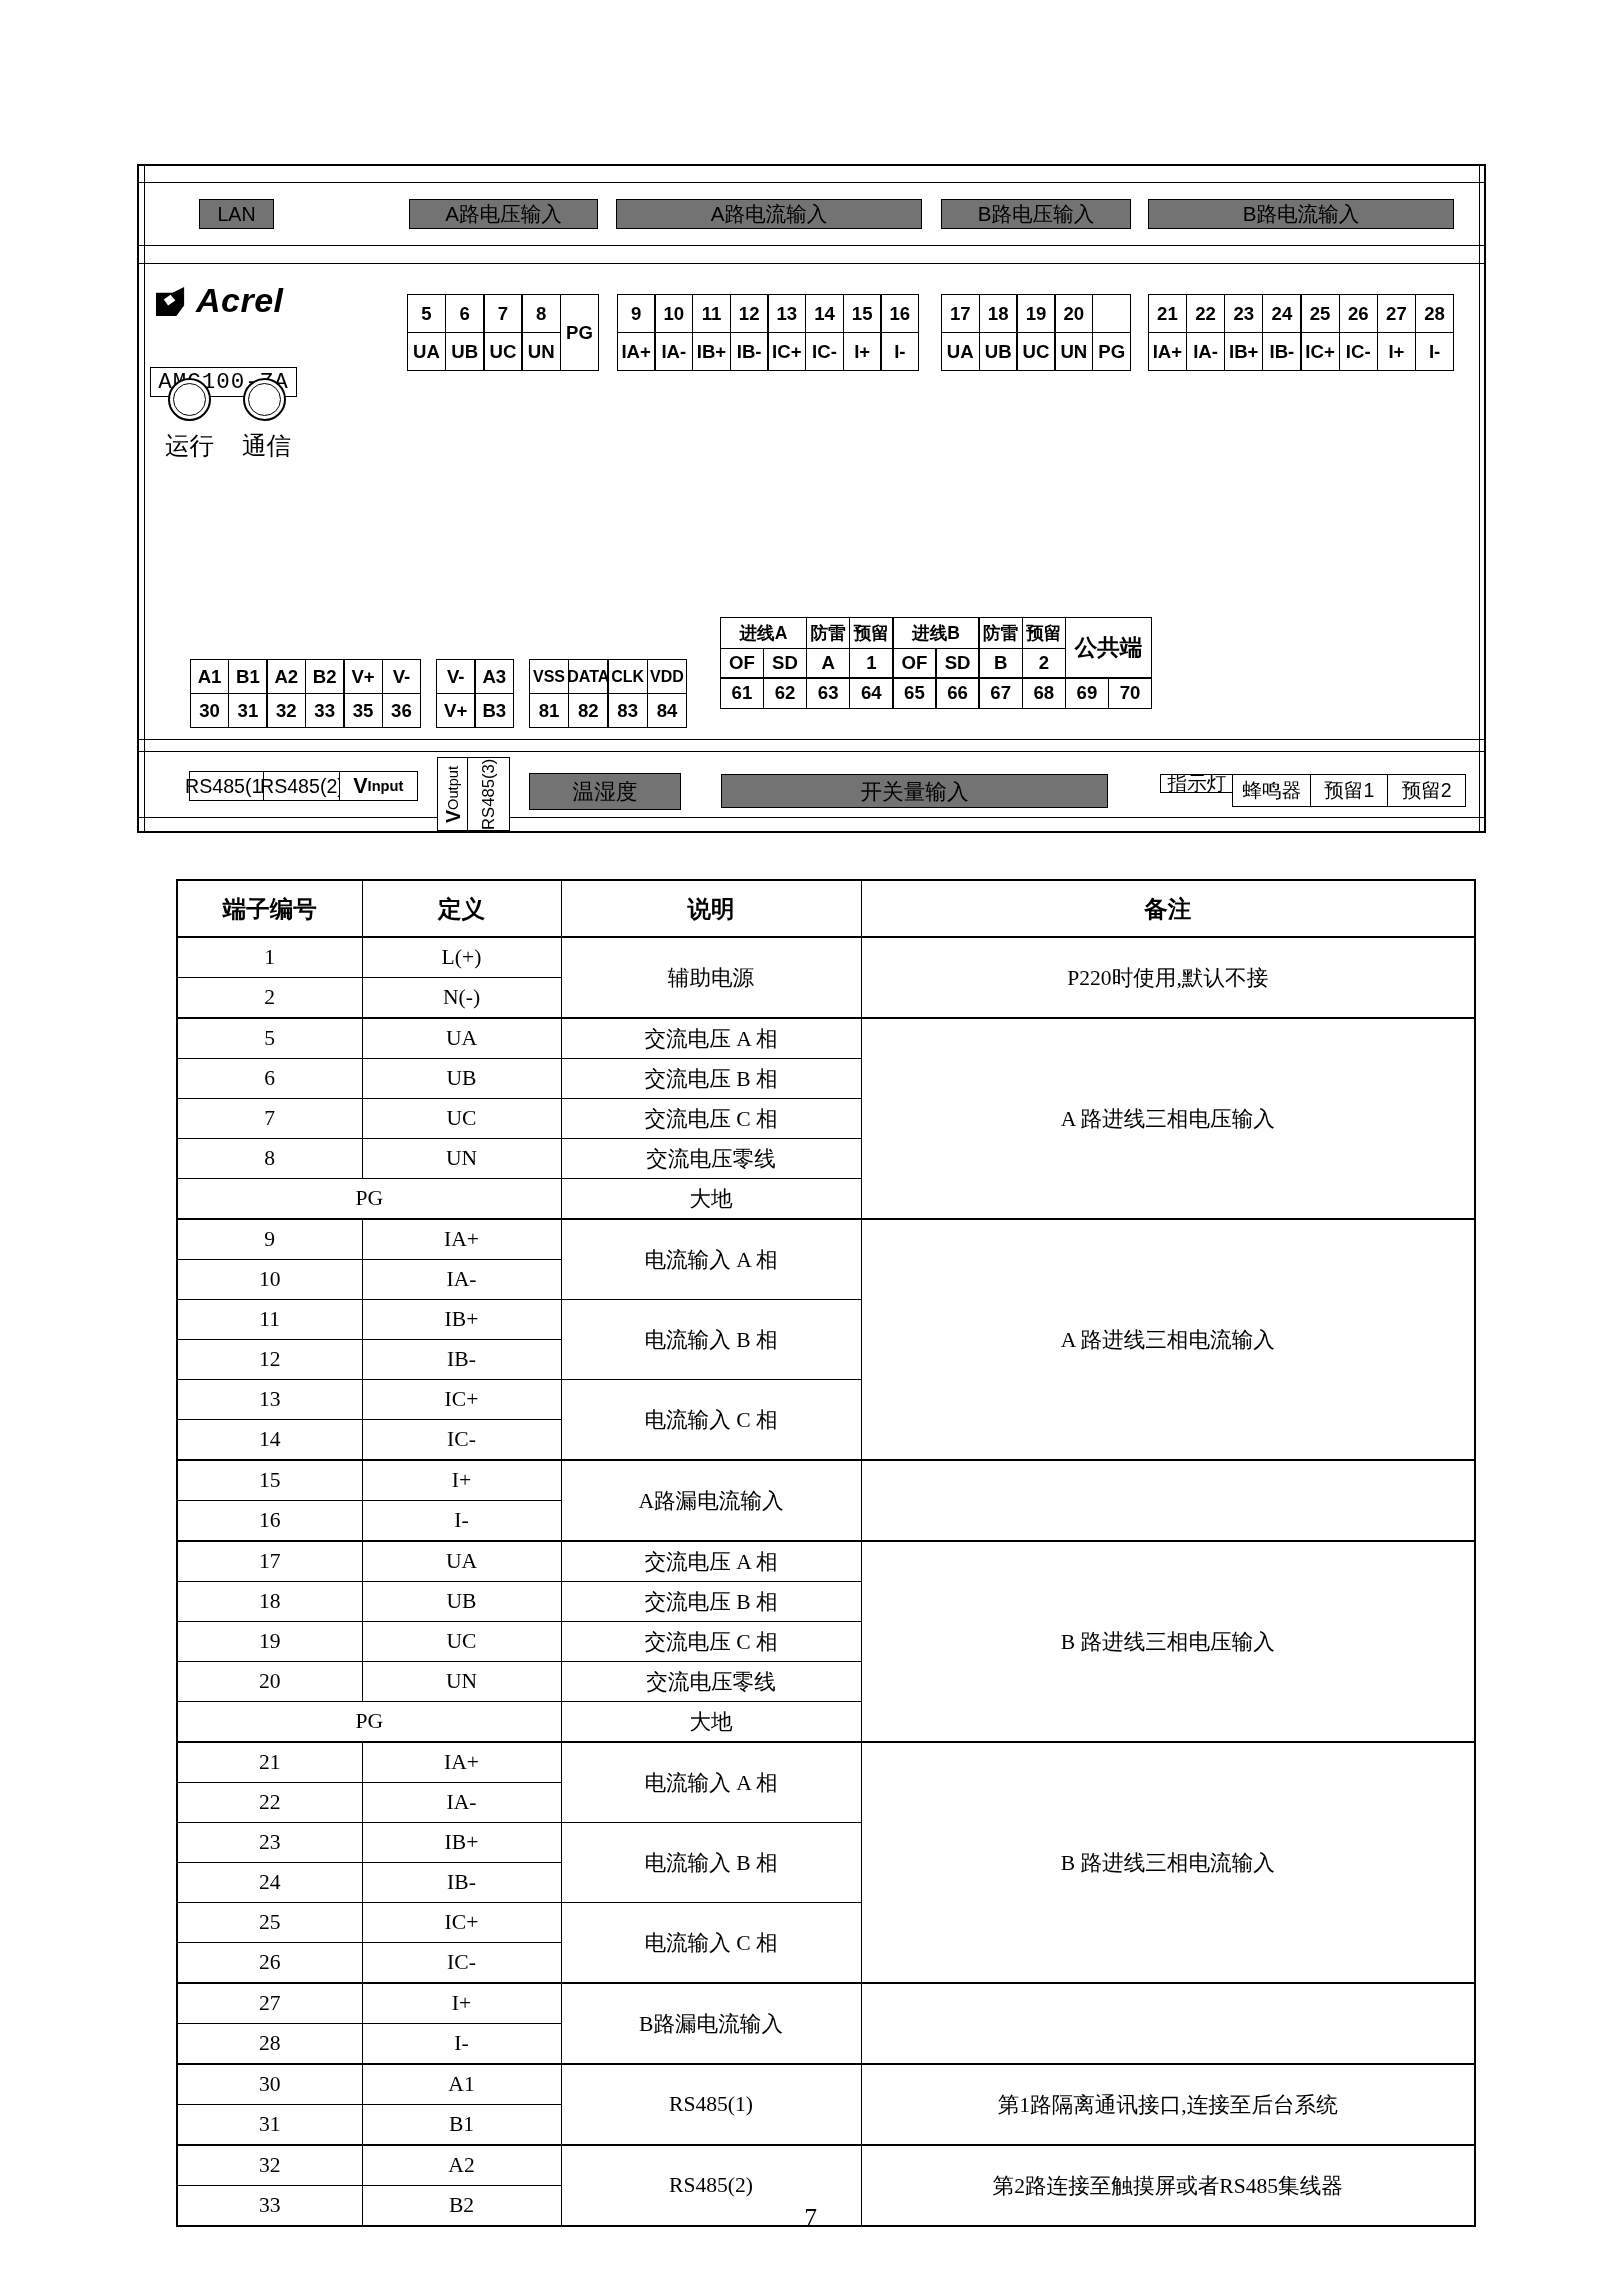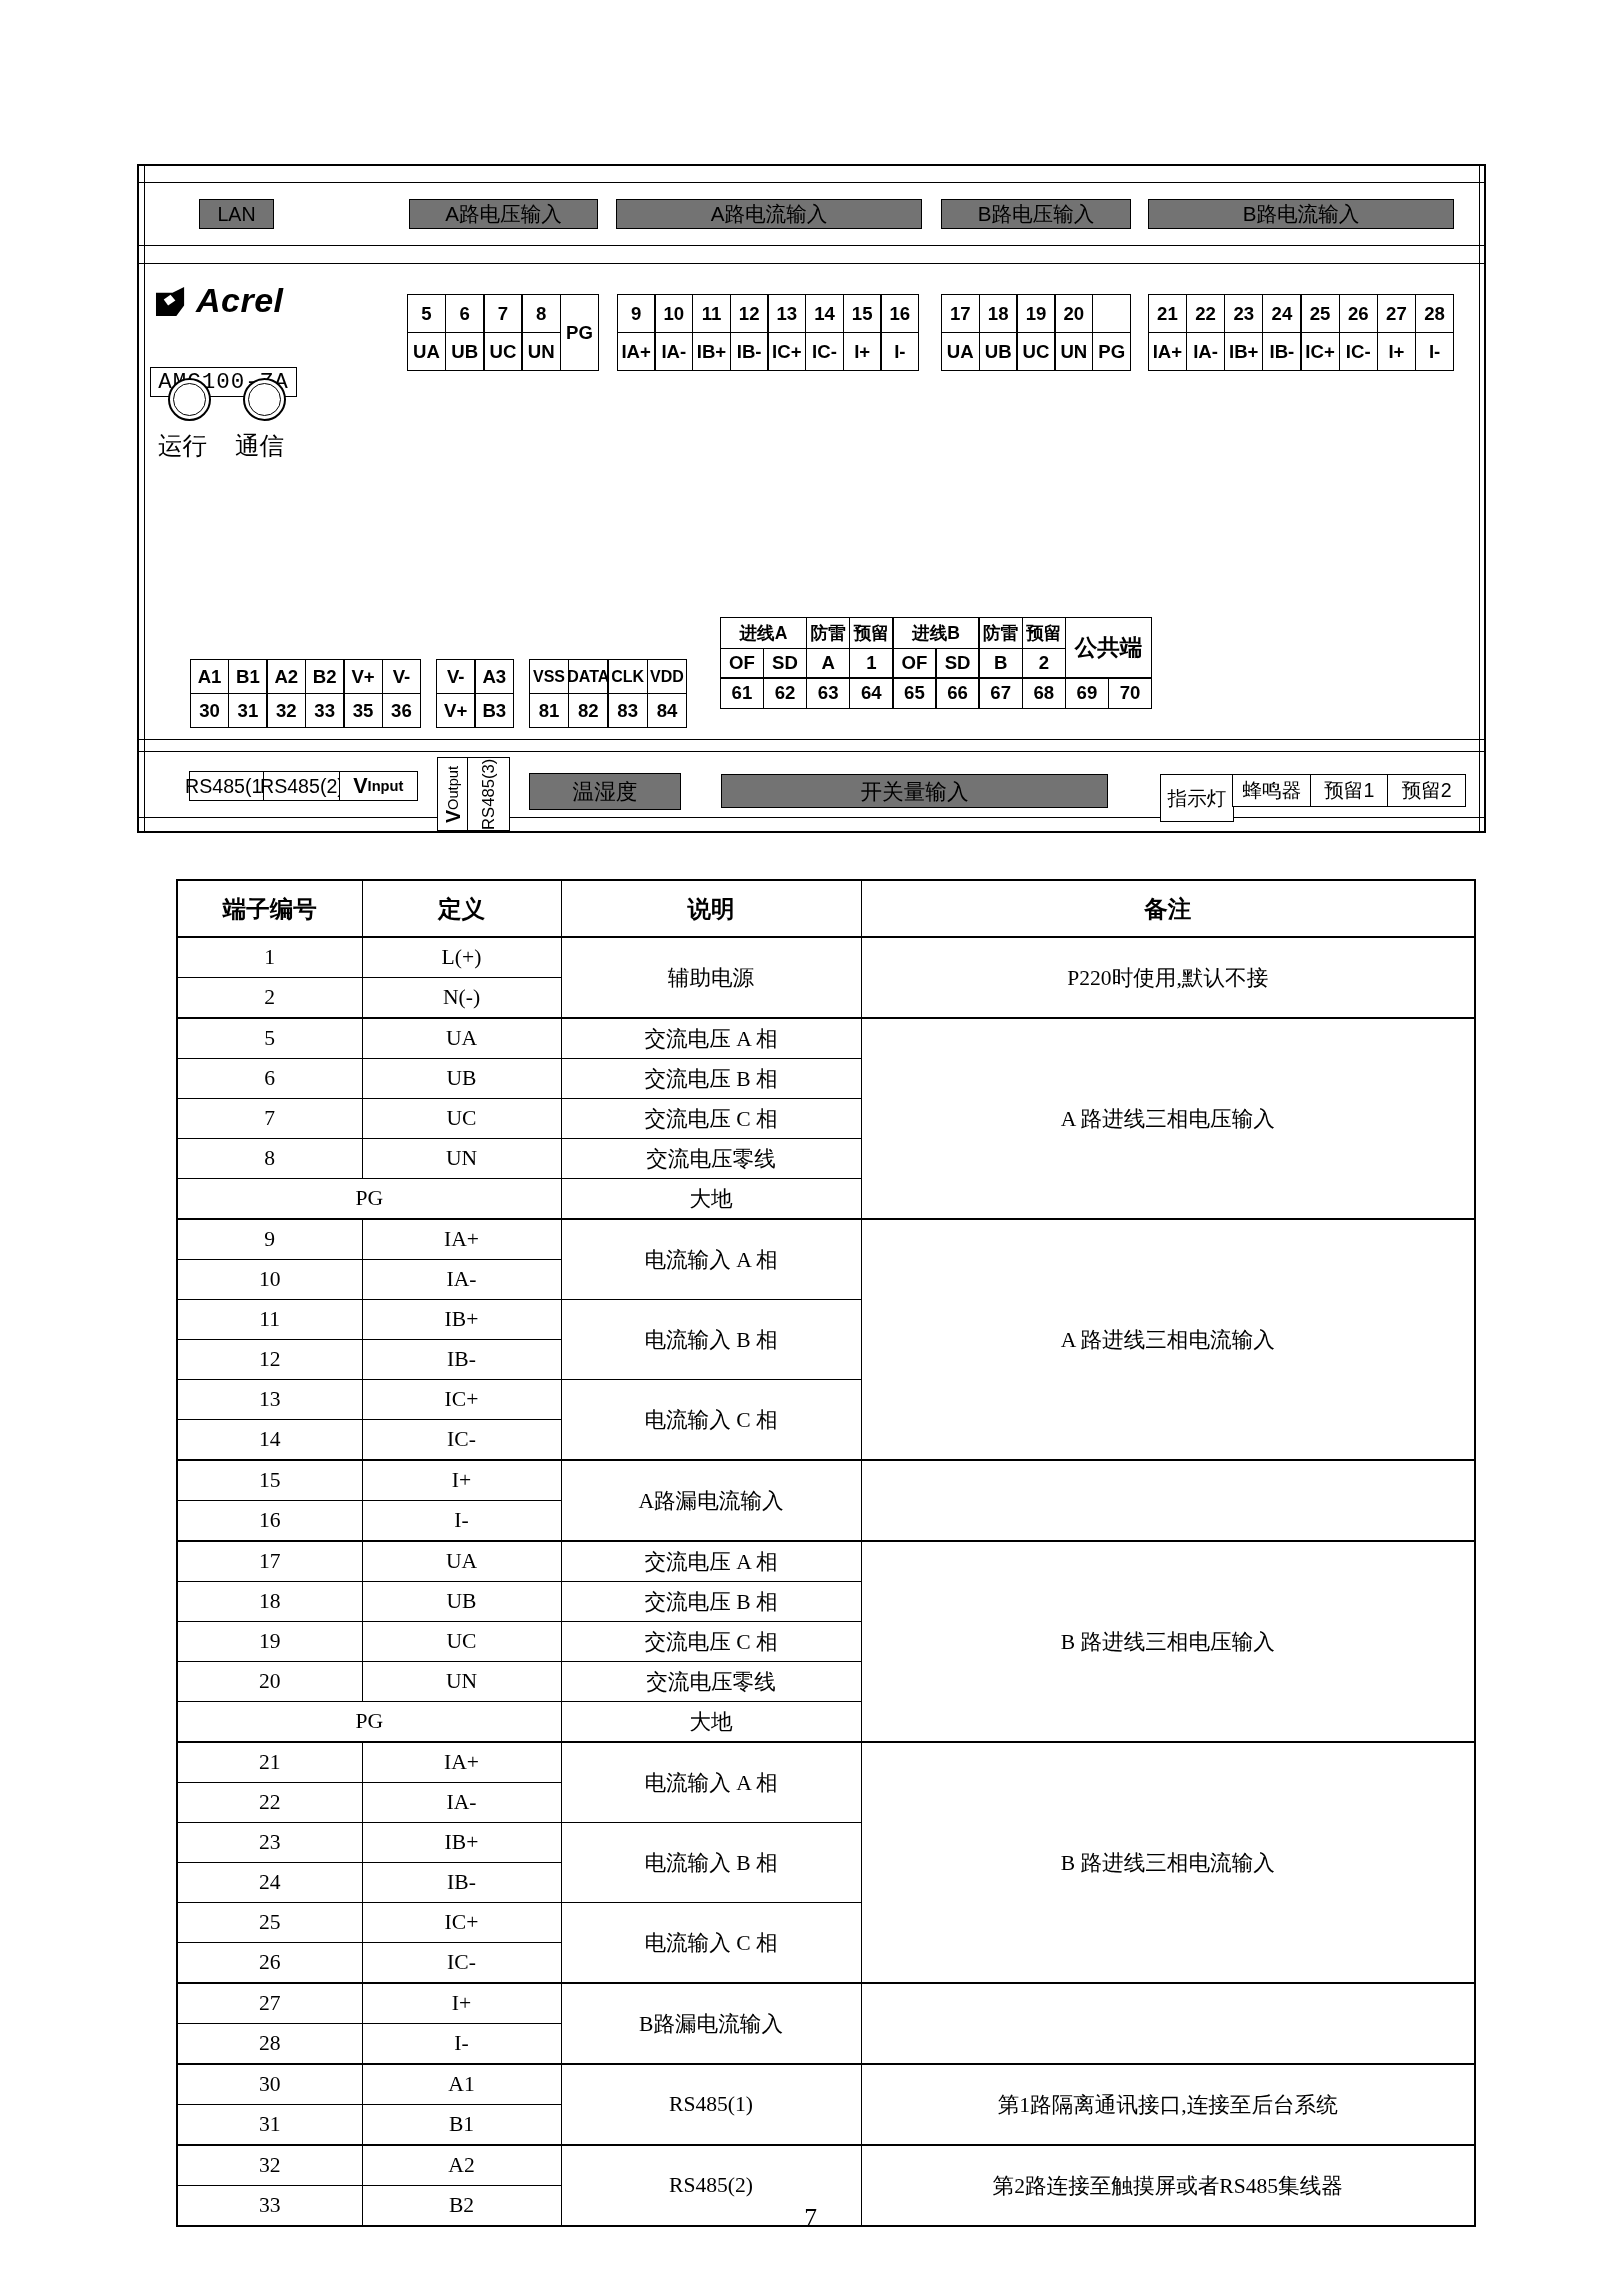--- a/index.html
+++ b/index.html
@@ -34,21 +34,21 @@
   .bcell + .bcell { margin-left:-1.6px; }
   .vcell { box-sizing:border-box; border:1.6px solid #000; background:#fff;
            writing-mode:vertical-rl; transform:rotate(180deg);
            display:flex; align-items:center; justify-content:center; font-size:16.7px; }
   .vcell + .vcell { margin-left:-1.6px; }
 
   
   .led { width:43px; height:43px; border:2.2px solid #000; border-radius:50%; background:#fff; }
   .led::after { content:""; position:absolute; left:2.9px; top:2.9px; right:2.9px; bottom:2.9px;
                 border:1.6px solid #000; border-radius:50%; }
-  .ledlab { font-size:24.5px; width:63px; }
+  .ledlab { font-size:24.5px; text-align:center; width:63px; }
 
   .brand-text { font-style:italic; font-weight:bold; font-size:34px; letter-spacing:0.5px; }
   .model-box { border:1.6px solid #000; display:flex; align-items:center; justify-content:center;
                font-family:"Liberation Mono", monospace; font-size:22.5px; letter-spacing:1px;margin-top:40px; }
 
   
   table.spec { position:absolute; left:176px; top:879px; width:1298px;
                border-collapse:collapse; table-layout:fixed;
                font-family:"Liberation Serif", serif; }
   table.spec th { border:1.2px solid #000; border-bottom:2.5px solid #000;
@@ -235,21 +235,21 @@
       <span style="font-size:19.6px; font-weight:bold">V</span>
         <span style="font-size:14.7px">Output</span>
     </div>
     <div class="vcell" style="width:43px; height:74px">RS485(3)</div>
   </div>
 
   <div class="abs lbox" style="left:529px; top:773px; width:152px; height:37px; font-size:21.6px">温湿度</div>
   <div class="abs lbox" style="left:721px; top:774px; width:387px; height:34px; font-size:21.6px">开关量输入</div>
 
   <div class="abs bgroup" style="left:1160px; top:774px">
-    <div class="bcell" style="width:74px; height:48px">指示灯</div>
+    <div class="bcell" style="width:74px; height:19px">指示灯</div>
     <div class="bcell" style="width:79px; height:33px">蜂鸣器</div>
     <div class="bcell" style="width:79px; height:33px">预留1</div>
     <div class="bcell" style="width:79px; height:33px">预留2</div>
   </div>
 
   <table class="spec">
     <colgroup>
         <col style="width:185px">
         <col style="width:199px">
         <col style="width:300px">

